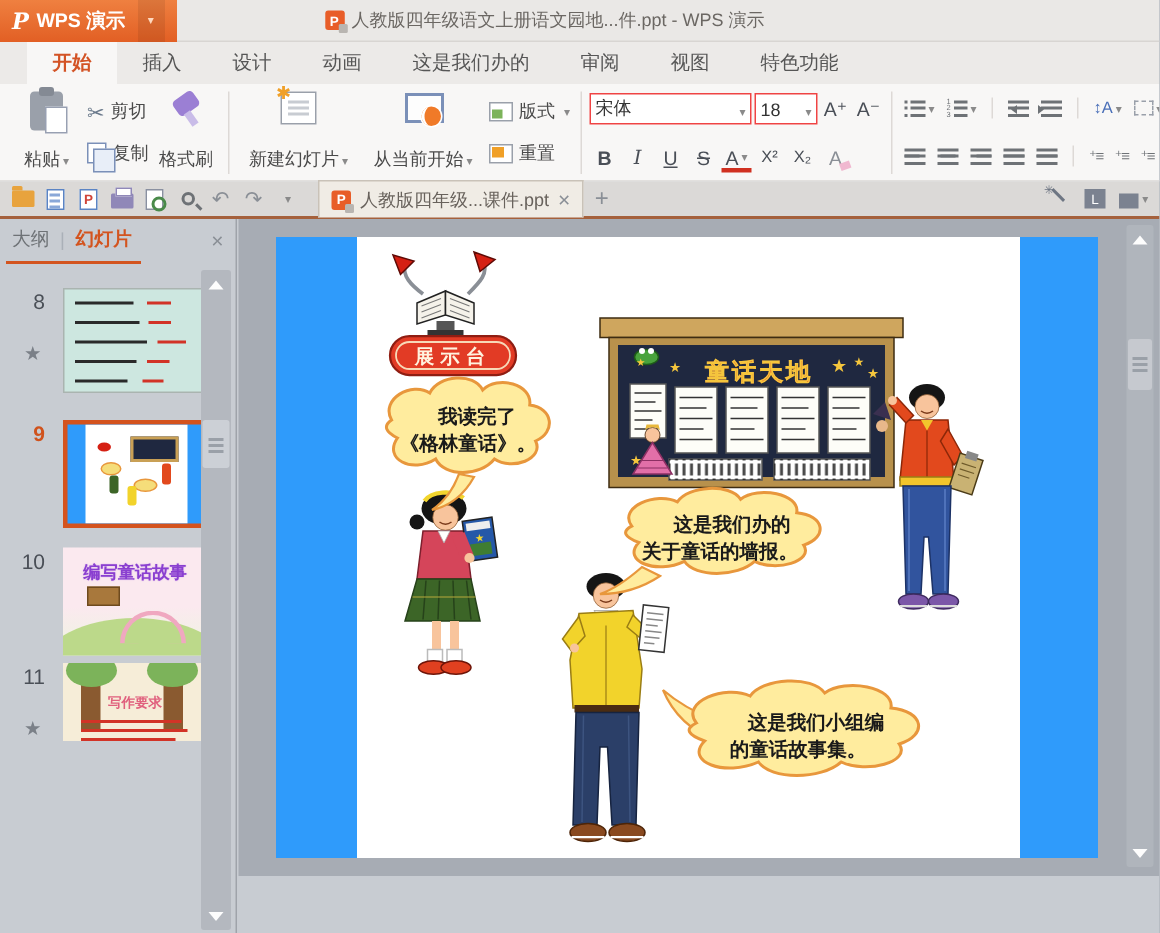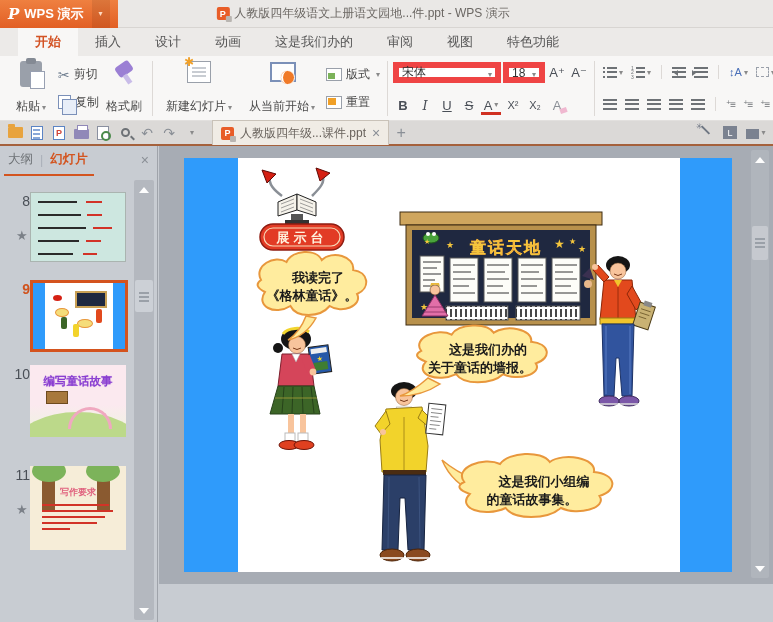--- a/index.html
+++ b/index.html
@@ -55,21 +55,21 @@
 .ic-proj::after{content:"";position:absolute;right:0;bottom:0;width:13px;height:13px;border-radius:50%;background:#f07a28;border:1px solid #fff;box-shadow:inset 4px 0 0 -2px #fff}
 .ic-newslide{width:24px;height:22px;border:1px solid #9aa0aa;background:#fff;position:relative}
 .ic-newslide::before{content:"✱";position:absolute;left:-4px;top:-7px;color:#f0a028;font-size:12px}
 .ic-newslide::after{content:"";position:absolute;left:4px;top:5px;width:14px;height:2px;background:#c8ccd2;box-shadow:0 4px 0 #c8ccd2,0 8px 0 #c8ccd2}
 .ic-layout{width:16px;height:13px;border:1px solid #9aa0aa;background:#fff;position:relative}
 .ic-layout::after{content:"";position:absolute;left:1px;bottom:1px;width:7px;height:6px;background:#7cb35a}
 .ic-reset{width:16px;height:13px;border:1px solid #9aa0aa;background:#fff;position:relative}
 .ic-reset::after{content:"";position:absolute;left:1px;top:1px;width:8px;height:7px;background:#f0a028}
 .fontgroup{display:flex;flex-direction:column;justify-content:space-between;padding:3px 0;flex:none}
 .fg-row{display:flex;align-items:center;gap:2px}
-.combo{height:21px;border:6px solid #ef4444;background:#fff;display:flex;align-items:center;padding:0 3px;color:#333}
+.combo{height:21px;border:1px solid #ef4444;background:#fff;display:flex;align-items:center;padding:0 3px;color:#333}
 .combo .cv{flex:1;font-size:12px}
 .fbtn{min-width:20px;height:20px;display:flex;align-items:center;justify-content:center;color:#4a4f57;font-size:13px}
 .fbtn.b{font-weight:bold}.fbtn.i{font-style:italic;font-family:"DejaVu Serif",serif}.fbtn.u{text-decoration:underline}.fbtn.s{text-decoration:line-through}
 .fbtn.fc{border-bottom:3px solid #d03020;line-height:1;height:17px;margin-top:3px}
 .fbtn.sup,.fbtn.sub{font-size:11px}
 .fbtn.clear{color:#8a8f96;position:relative}
 .fbtn.clear::after{content:"";position:absolute;right:0;bottom:2px;width:7px;height:5px;background:#f0b8d0;transform:rotate(-20deg)}
 .pgroup{display:flex;flex-direction:column;justify-content:space-between;padding:4px 0 5px;flex:none}
 .pbtn{display:flex;align-items:center;height:18px;padding:0 3px}
 .li{width:14px;height:11px;position:relative;display:inline-block}
@@ -115,21 +115,21 @@
 .workspace{position:absolute;left:0;top:146px;width:773px;height:476px}
 .sidebar{position:absolute;left:0;top:0;width:158px;height:476px;background:#c8ccd2;border-right:1px solid #9fa3aa}
 .sb-header{height:27px;display:flex;align-items:center;padding:0 8px;font-size:12.5px;color:#6e7276;gap:7px}
 .sb-header .slides-tab{color:#d3541f;font-weight:bold}
 .sb-underline{position:absolute;left:4px;top:28px;width:90px;height:2px;background:#d3541f}
 .sb-close{margin-left:auto}
 .thumb-row{position:absolute;left:8px;width:142px;display:flex}
 .tnum{width:22px;text-align:right;font-size:14px;color:#4a4f57;padding-top:1px;flex:none}
 .tnum.sel{color:#d0521c;font-weight:bold}
 .tstar{position:absolute;left:8px;font-size:13px;color:#7b8088}
-.timg{margin-left:0;position:relative;overflow:hidden;flex:none}
+.timg{margin-left:12px;position:relative;overflow:hidden;flex:none}
 .thumb-sel{border:3px solid #d4531e}
 .sb-scroll{position:absolute;right:3px;top:34px;bottom:2px;width:20px;background:#b4b8bf;border-radius:2px}
 .sb-up,.sb-dn{position:absolute;left:0;width:20px;height:18px;display:flex;align-items:center;justify-content:center}
 .sb-up{top:0}.sb-dn{bottom:0}
 .tri-up{border:5px solid transparent;border-bottom:6px solid #fdfdfd;margin-top:-4px}
 .tri-dn{border:5px solid transparent;border-top:6px solid #fdfdfd;margin-bottom:-4px}
 .sb-thumbhandle{position:absolute;left:1px;top:100px;width:18px;height:32px;background:#ccd0d6;border-radius:2px}
 .grip{position:absolute;left:4px;top:12px;width:10px;height:1.5px;background:#9aa0a8;box-shadow:0 4px 0 #9aa0a8,0 8px 0 #9aa0a8}
 .canvas{position:absolute;left:159px;top:0;width:614px;height:438px;background:#a7acb4}
 .slidewrap{position:absolute;left:25px;top:12px;width:548px;height:414px}
@@ -393,24 +393,24 @@
       <div class="thumb-row" style="top:219px">
         <span class="tnum">10</span>
         <div class="timg t10" style="width:96px;height:72px">
           <div class="hill"></div>
           <div class="rainbow"></div>
           <div class="sign"></div>
           <div class="title">编写童话故事</div>
         </div>
       </div>
 
-      <div class="thumb-row" style="top:320px">
+      <div class="thumb-row" style="top:296px">
         <span class="tnum">11</span>
         <span class="tstar" style="top:36px">★</span>
-        <div class="timg t11" style="width:96px;height:84px">
+        <div class="timg t11" style="width:96px;height:52px">
           <div class="trunk" style="left:12px"></div>
             <div class="can" style="left:2px"></div>
           <div class="trunk" style="right:16px"></div>
             <div class="can" style="right:6px"></div>
           <div class="title">写作要求</div>
           <div class="rl" style="top:38px;width:70%"></div>
           <div class="rl" style="top:44px;width:74%"></div>
           <div class="rl" style="top:50px;width:66%"></div>
           <div class="rl" style="top:56px;width:58%"></div>
           <div class="rl" style="top:62px;width:30%"></div>

